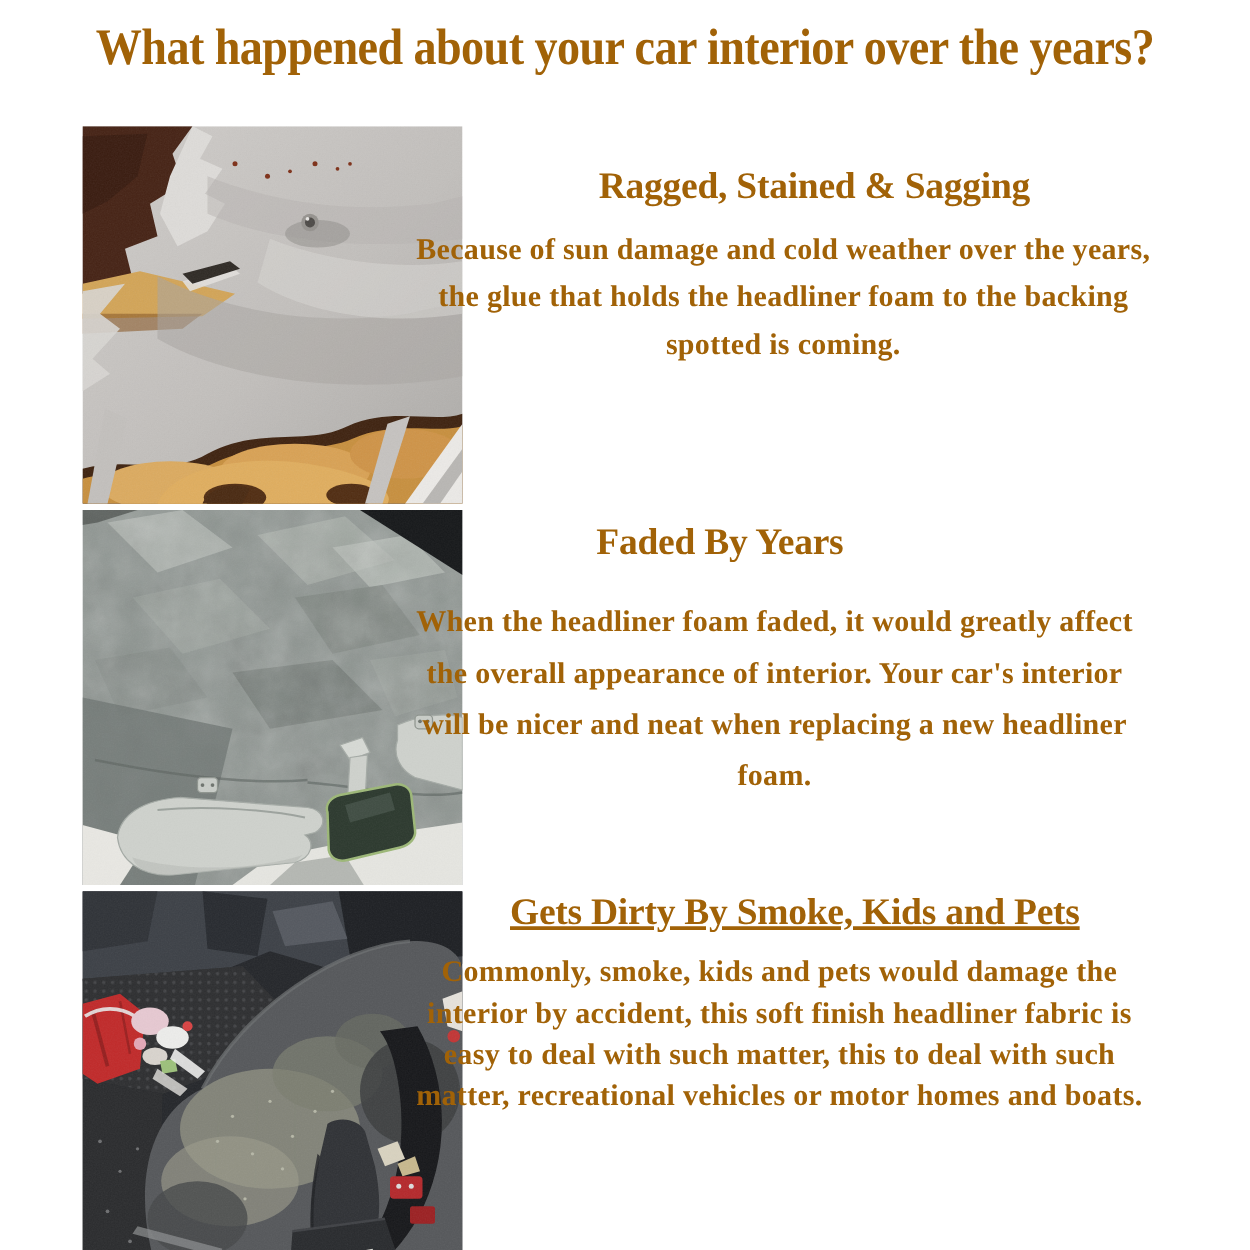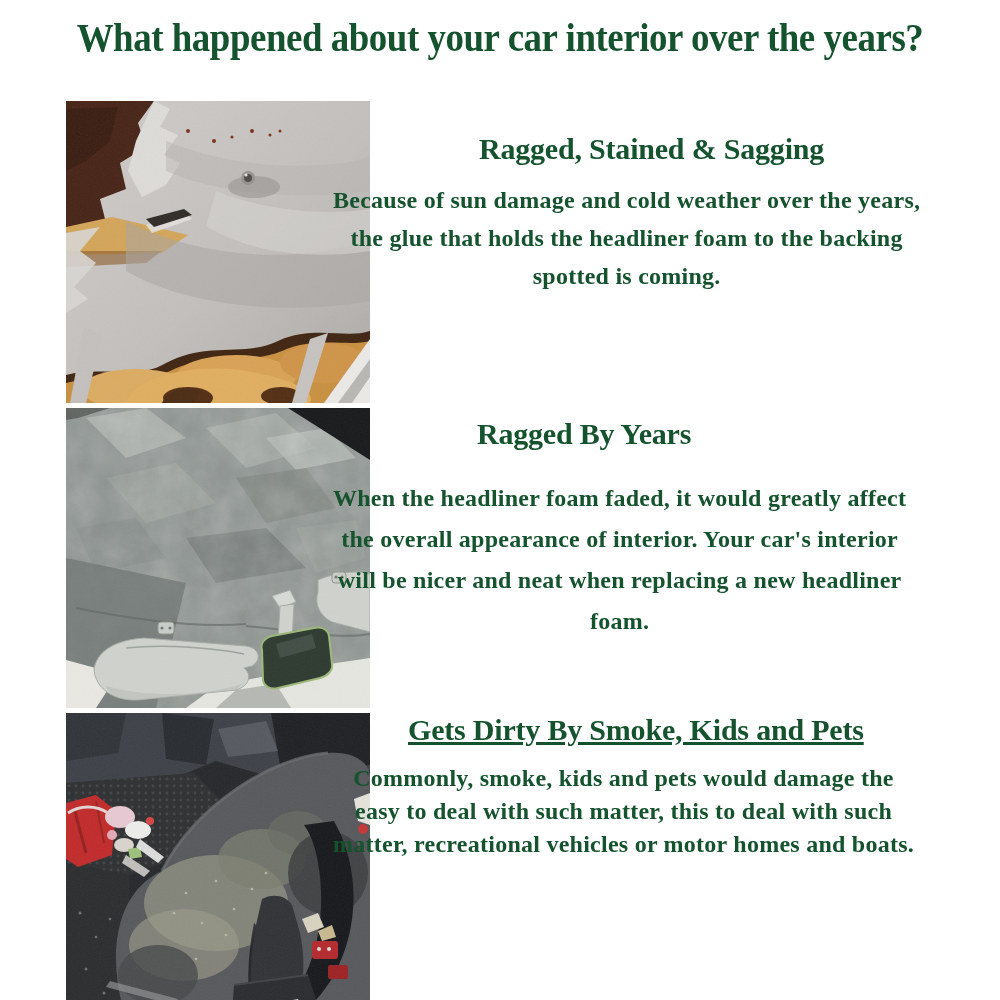--- a/index.html
+++ b/index.html
@@ -1,18 +1,18 @@
 <!DOCTYPE html>
 <html><head>
 <meta charset="utf-8">
 <style>
   html,body{margin:0;padding:0;background:#ffffff;}
   #canvas{
     position:relative;width:1000px;height:1000px;background:#ffffff;
-    font-family:"Liberation Serif","DejaVu Serif",serif;color:#14532d;overflow:hidden;
+    font-family:"Liberation Serif","DejaVu Serif",serif;color:#a16207;overflow:hidden;
   }
   .page-title{
     position:absolute;top:15px;left:0;width:1000px;text-align:center;
     font-weight:bold;font-size:41px;line-height:1.1;white-space:nowrap;
     transform:scaleX(0.90);transform-origin:50% 50%;letter-spacing:-0.5px;
   }
   .photo{position:absolute;left:26px;display:block;}
   .photo svg{display:block;}
   #photo-1{top:85px;}
   #photo-2{top:392px;}
@@ -179,21 +179,21 @@
       <g>
         <path d="M206 188 L224 182 L230 194 L214 200 Z" fill="#d7dad5" stroke="#a5aba6"></path>
         <path d="M214 198 L228 196 L226 234 L212 232 Z" fill="#cfd2cd" stroke="#a5aba6"></path>
         <path d="M196 242 C194 236 198 230 206 228 L248 220 C256 218 262 222 263 228 L266 256 C267 262 262 268 254 270 L212 280 C204 282 198 278 197 272 Z" fill="#2d3a2f" stroke="#9db878" stroke-width="2"></path>
         <path d="M210 236 L246 226 L250 240 L214 250 Z" fill="#46544a" opacity="0.8"></path>
       </g>
       <rect width="304" height="300" filter="url(#grain)" opacity="0.45"></rect>
     </svg>
   </figure>
 
-  <div class="section-heading" id="heading-2">Ragged By Years</div>
+  <div class="section-heading" id="heading-2">Faded By Years</div>
   <div class="body-text" id="body-2">
     <div>When the headliner foam faded, it would greatly affect</div>
     <div>the overall appearance of interior. Your car's interior</div>
     <div>will be nicer and neat when replacing a new headliner</div>
     <div>foam.</div>
   </div>
 
   <figure class="photo" id="photo-3" aria-label="Dirty stained child car seat inside a dark car interior with litter and a red bag on the floor">
     <svg width="304" height="299" viewBox="0 0 304 299">
       <rect width="304" height="299" fill="#25272b"></rect>
@@ -286,17 +286,18 @@
         <path d="M288 86 L304 80 L304 112 L292 108 Z" fill="#e6e2dc"></path>
         <circle cx="297" cy="116" r="5" fill="#c23636"></circle>
       </g>
       <rect width="304" height="299" filter="url(#grain)" opacity="0.5"></rect>
     </svg>
   </figure>
 
   <div class="section-heading" id="heading-3">Gets Dirty By Smoke, Kids and Pets</div>
   <div class="body-text" id="body-3">
     <div>Commonly, smoke, kids and pets would damage the</div>
+    <div>interior by accident, this soft finish headliner fabric is</div>
     <div>easy to deal with such matter, this to deal with such</div>
     <div>matter, recreational vehicles or motor homes and boats.</div>
   </div>
 
 </div>
 
 </body></html>

